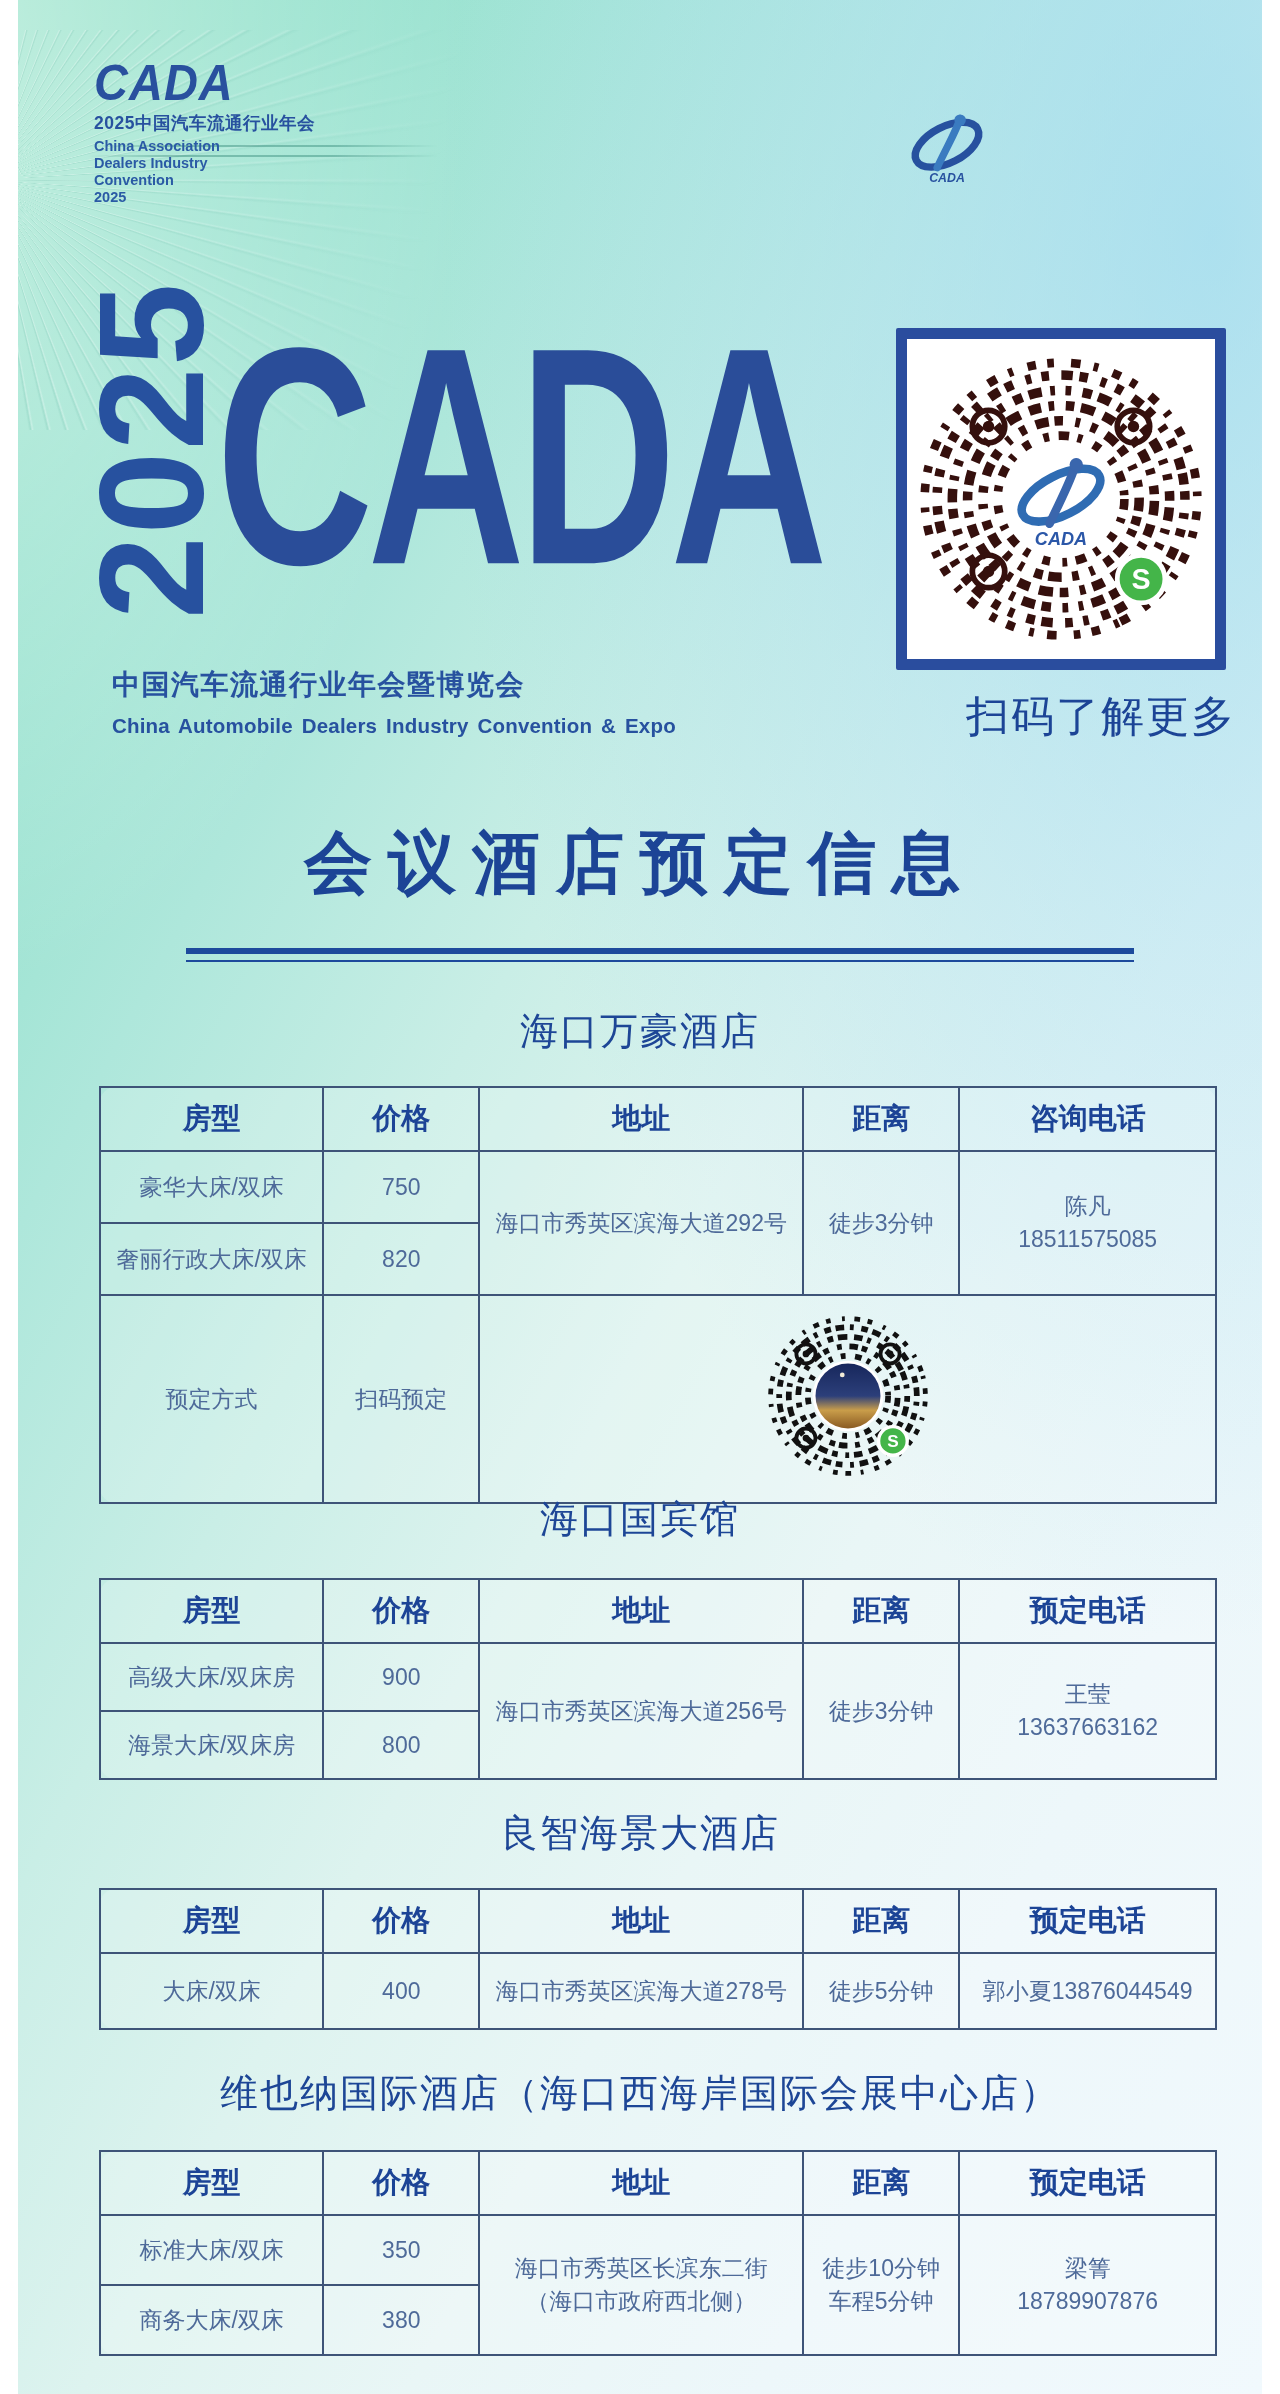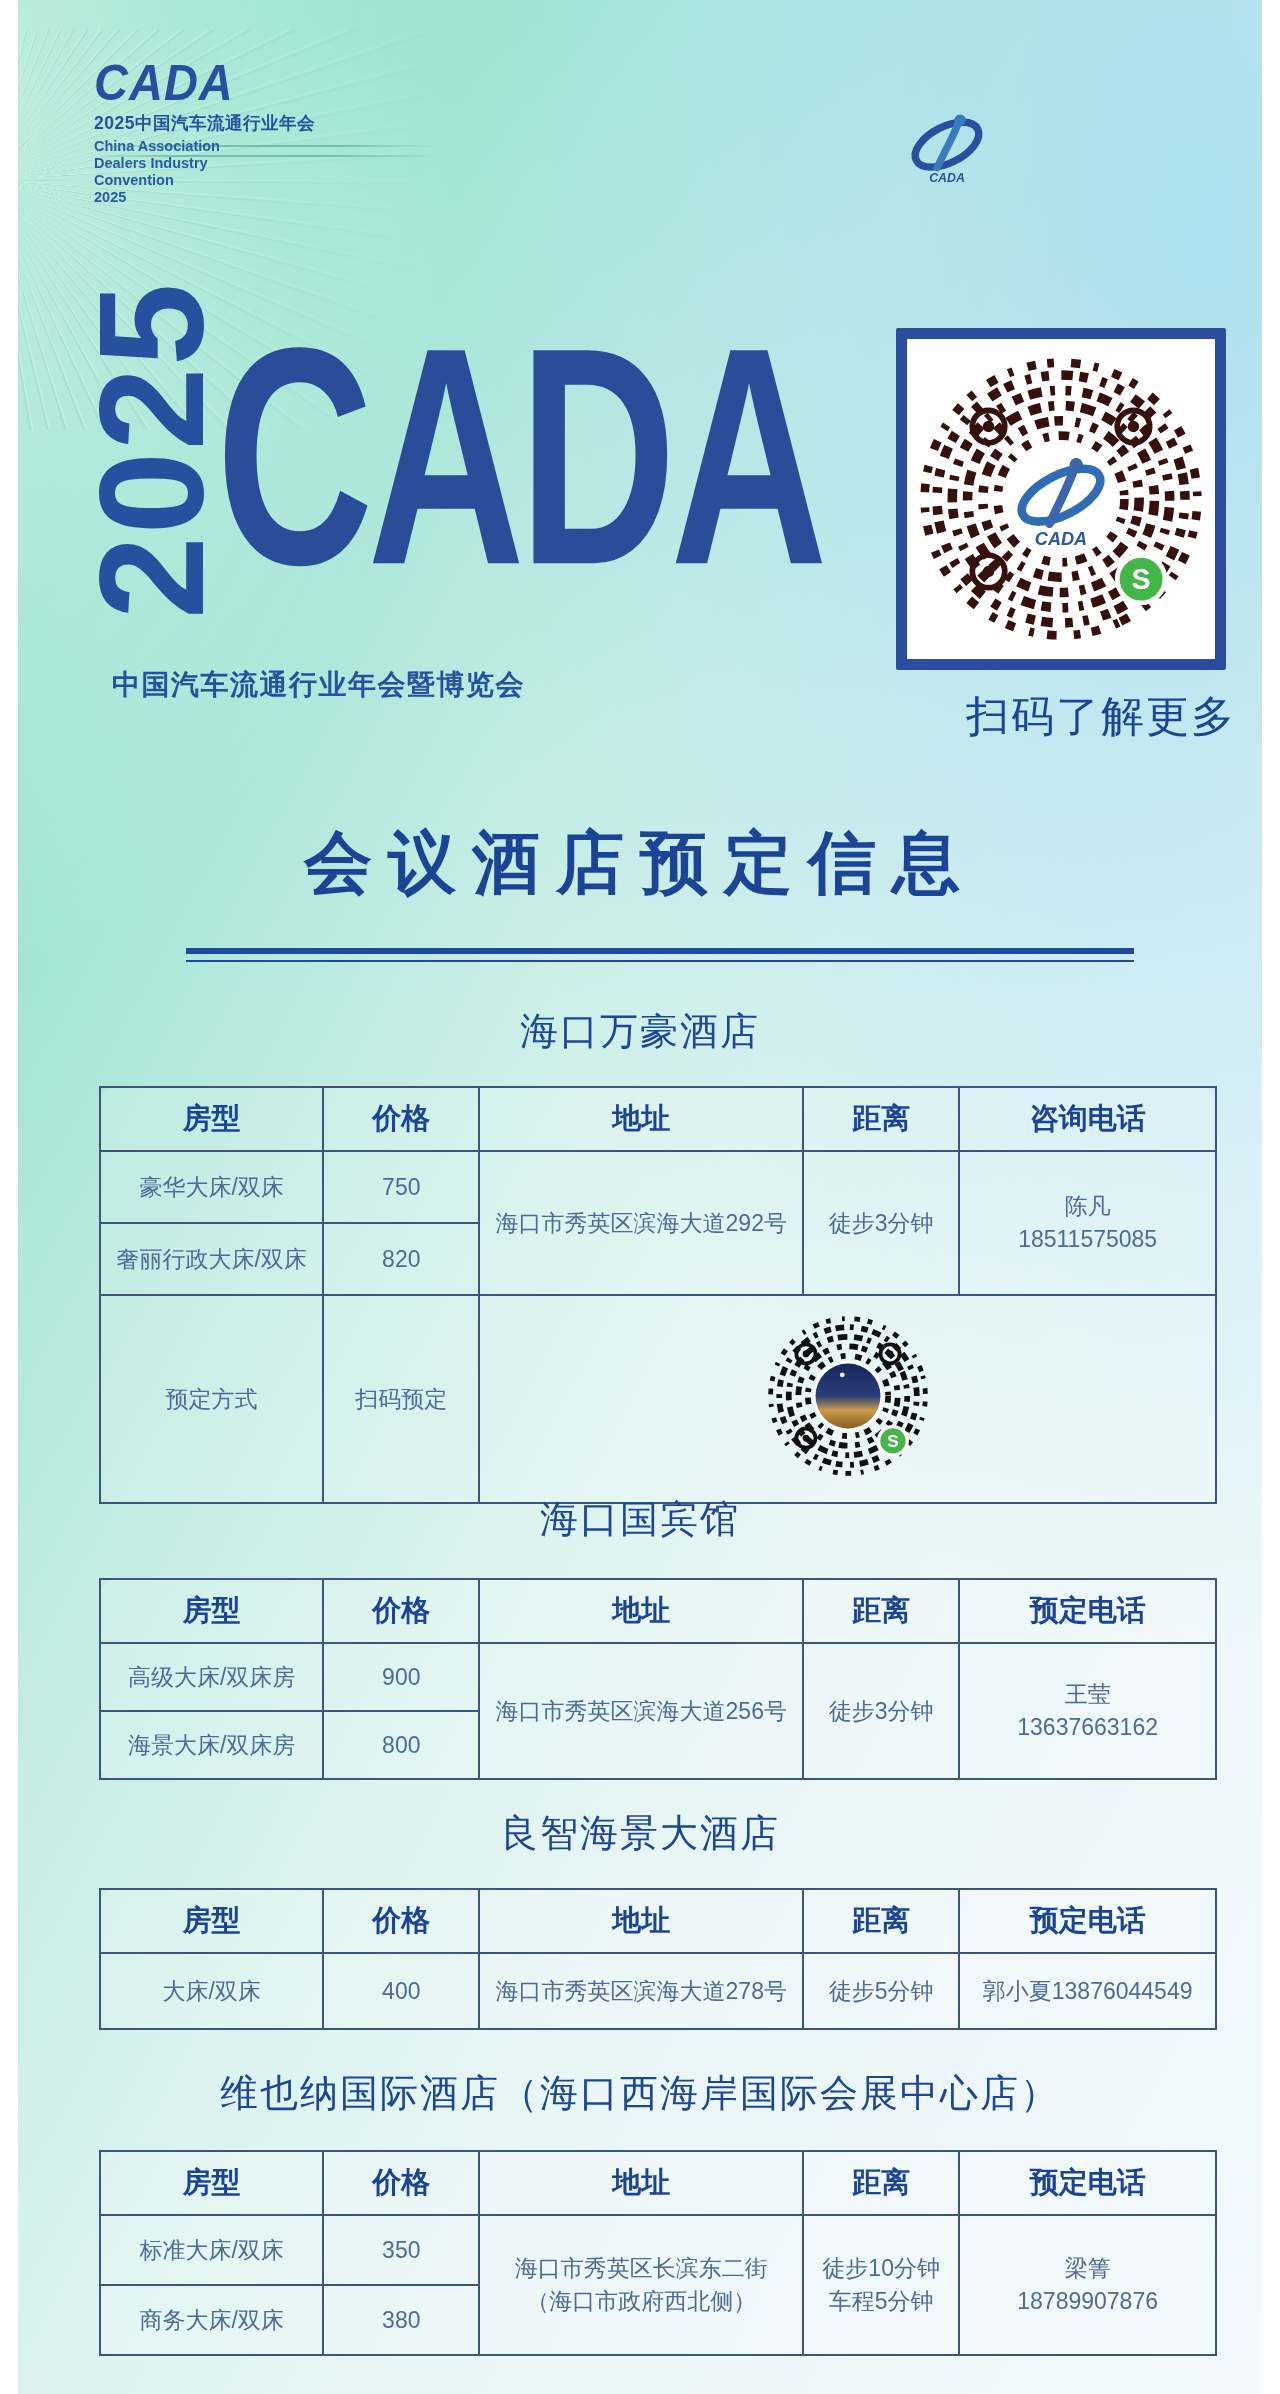--- a/index.html
+++ b/index.html
@@ -131,20 +131,21 @@
       <ellipse cx="50" cy="42" rx="42" ry="22" fill="none" stroke="#27519f" stroke-width="9" transform="rotate(-27 50 42)"></ellipse>
       <path d="M38 70 C 52 40, 60 28, 66 10" fill="none" stroke="#3a7bc0" stroke-width="9" stroke-linecap="round"></path>
       <circle cx="66" cy="12" r="7" fill="#3a7bc0"></circle>
       <text x="50" y="88" text-anchor="middle" font-size="15" font-style="italic" font-weight="900" fill="#27519f">CADA</text>
     </svg>
   </div>
 
   <div class="year-vert">2025</div>
   <div class="big-cada">CADA</div>
   <div class="sub-cn">中国汽车流通行业年会暨博览会</div>
+  <div class="sub-en">China Automobile Dealers Industry Convention &amp; Expo</div>
 
   <div class="qr-frame">
     <svg width="286" height="296" viewBox="0 0 300 300">
       <g fill="none" stroke="#35100d">
         <circle cx="150" cy="150" r="66" stroke-width="10" stroke-dasharray="11 9 5 13 8 15 6 10"></circle>
         <circle cx="150" cy="150" r="82" stroke-width="10" stroke-dasharray="7 11 14 6 9 13 5 12" transform="rotate(23 150 150)"></circle>
         <circle cx="150" cy="150" r="98" stroke-width="10" stroke-dasharray="13 8 6 12 9 7 15 10" transform="rotate(-31 150 150)"></circle>
         <circle cx="150" cy="150" r="114" stroke-width="10" stroke-dasharray="6 12 10 7 14 9 5 11" transform="rotate(49 150 150)"></circle>
         <circle cx="150" cy="150" r="130" stroke-width="10" stroke-dasharray="12 7 9 14 6 11 8 13" transform="rotate(-12 150 150)"></circle>
         <circle cx="150" cy="150" r="143" stroke-width="9" stroke-dasharray="5 16 9 12 7 18 10 14" transform="rotate(65 150 150)"></circle>

